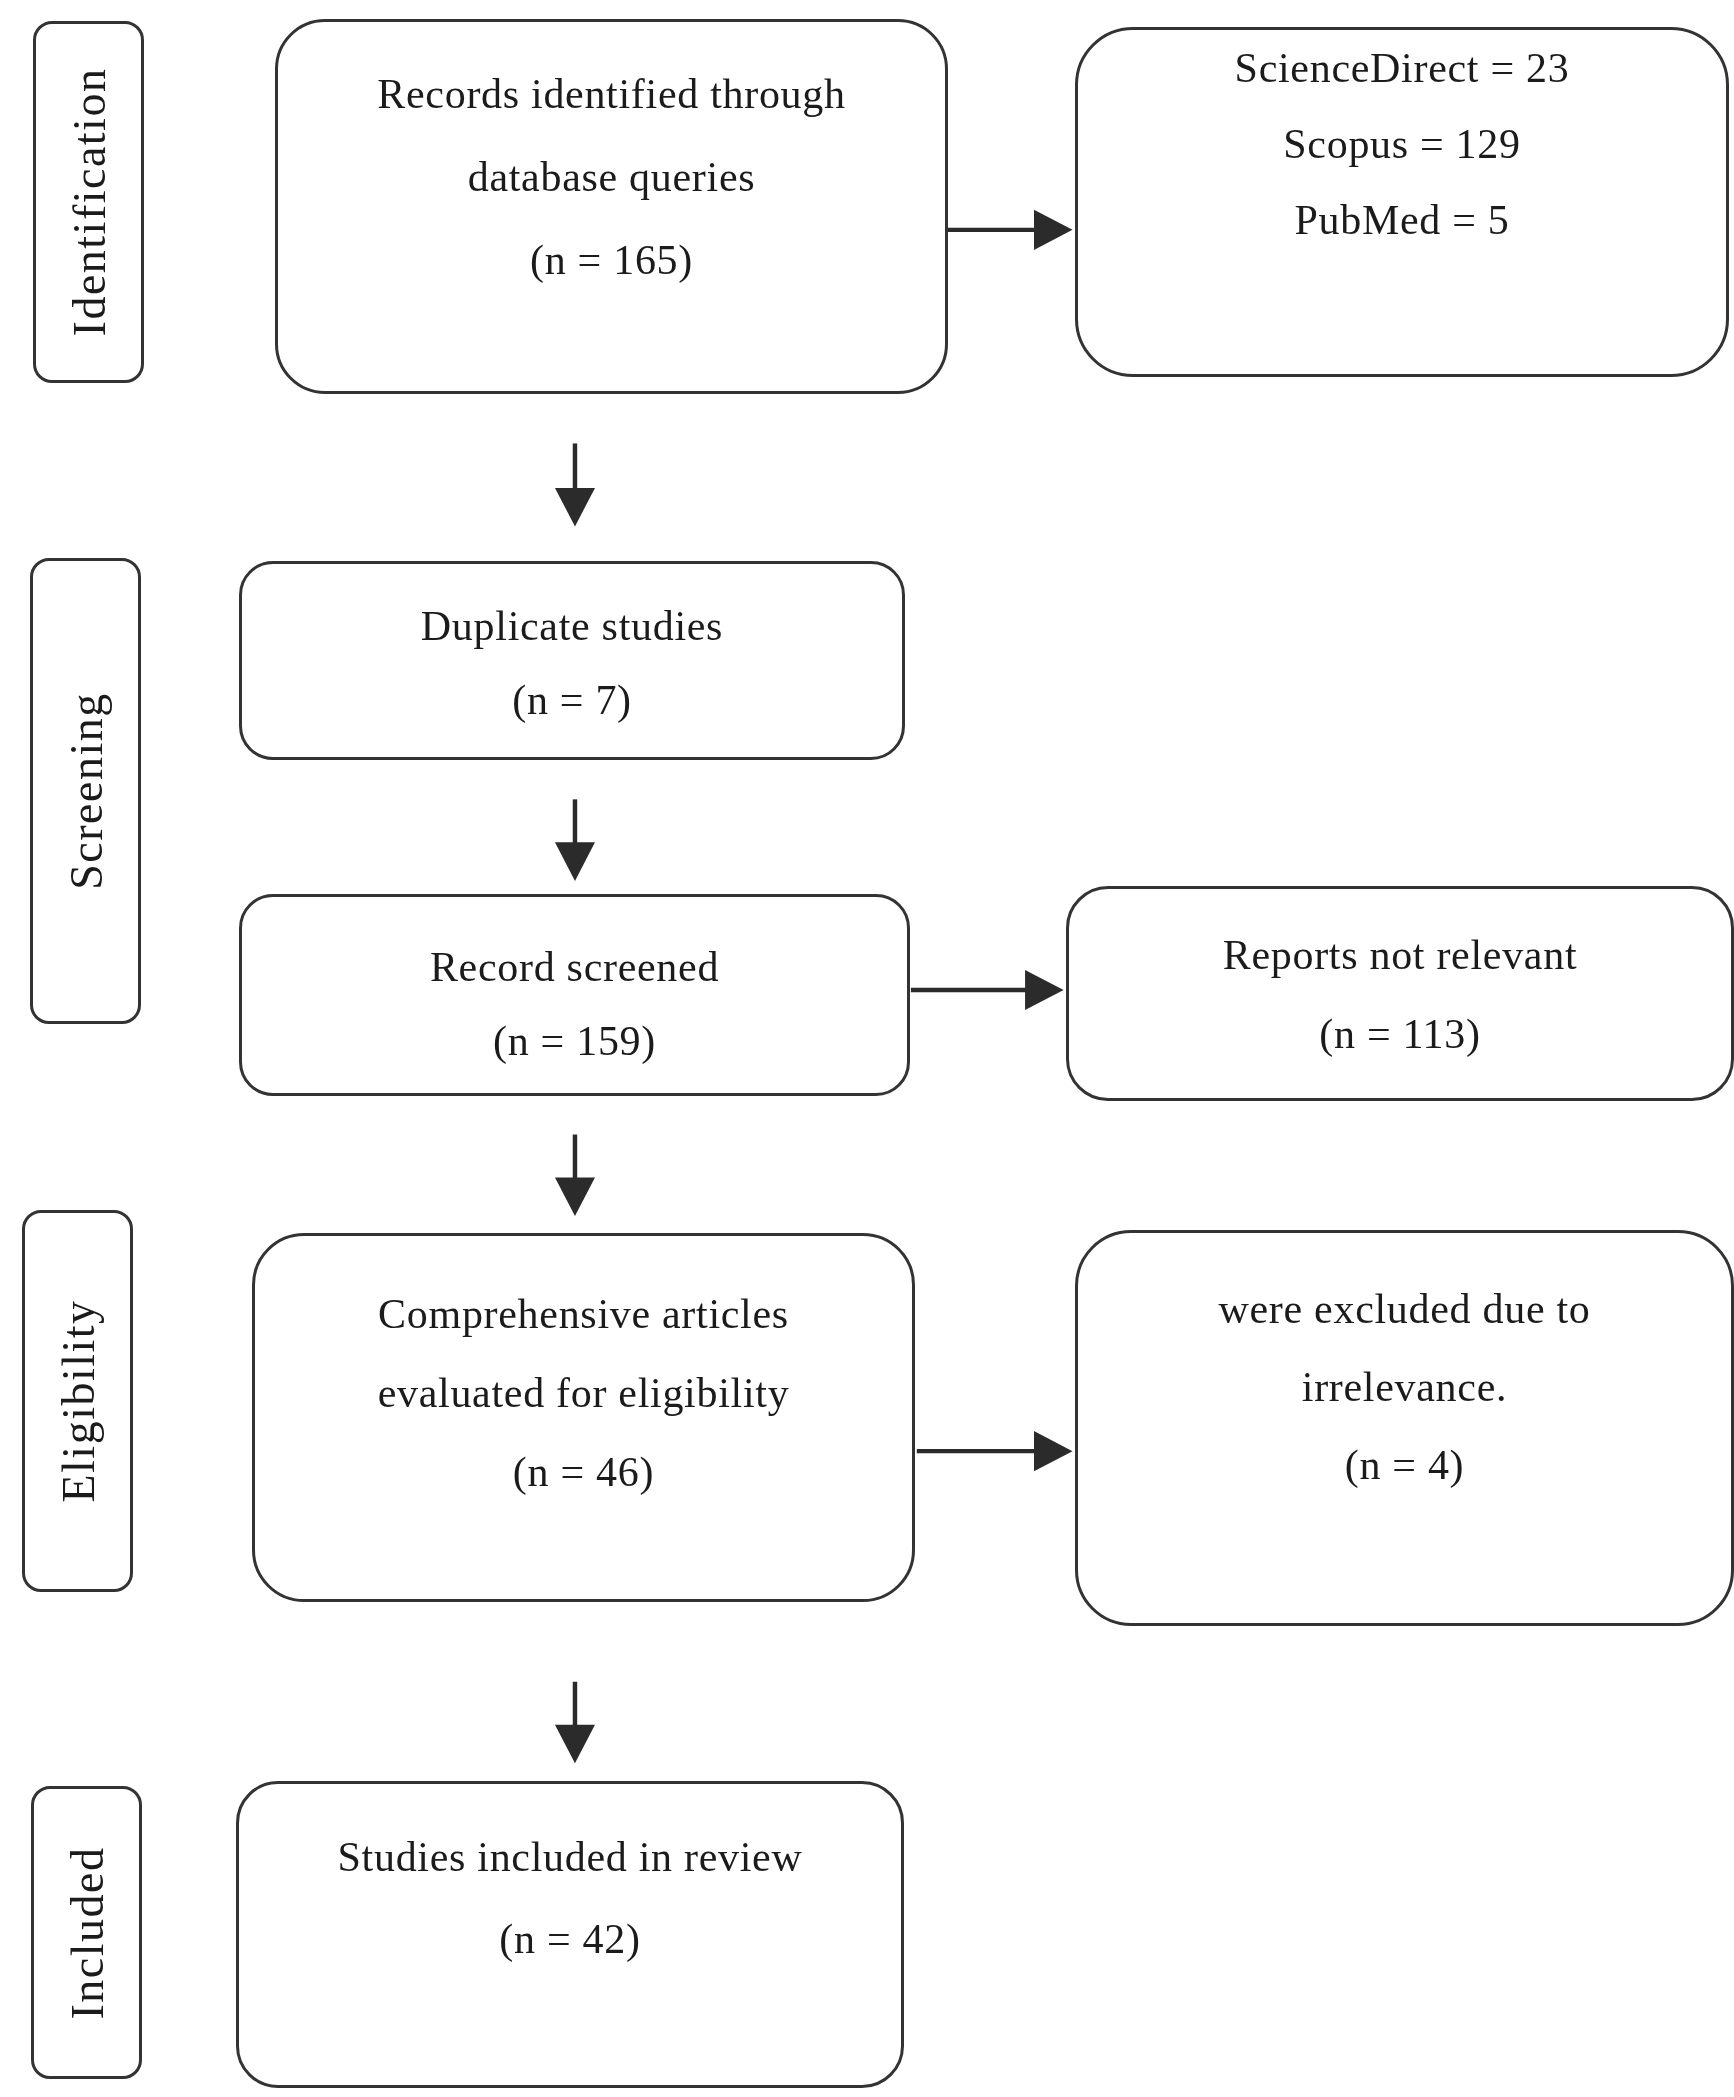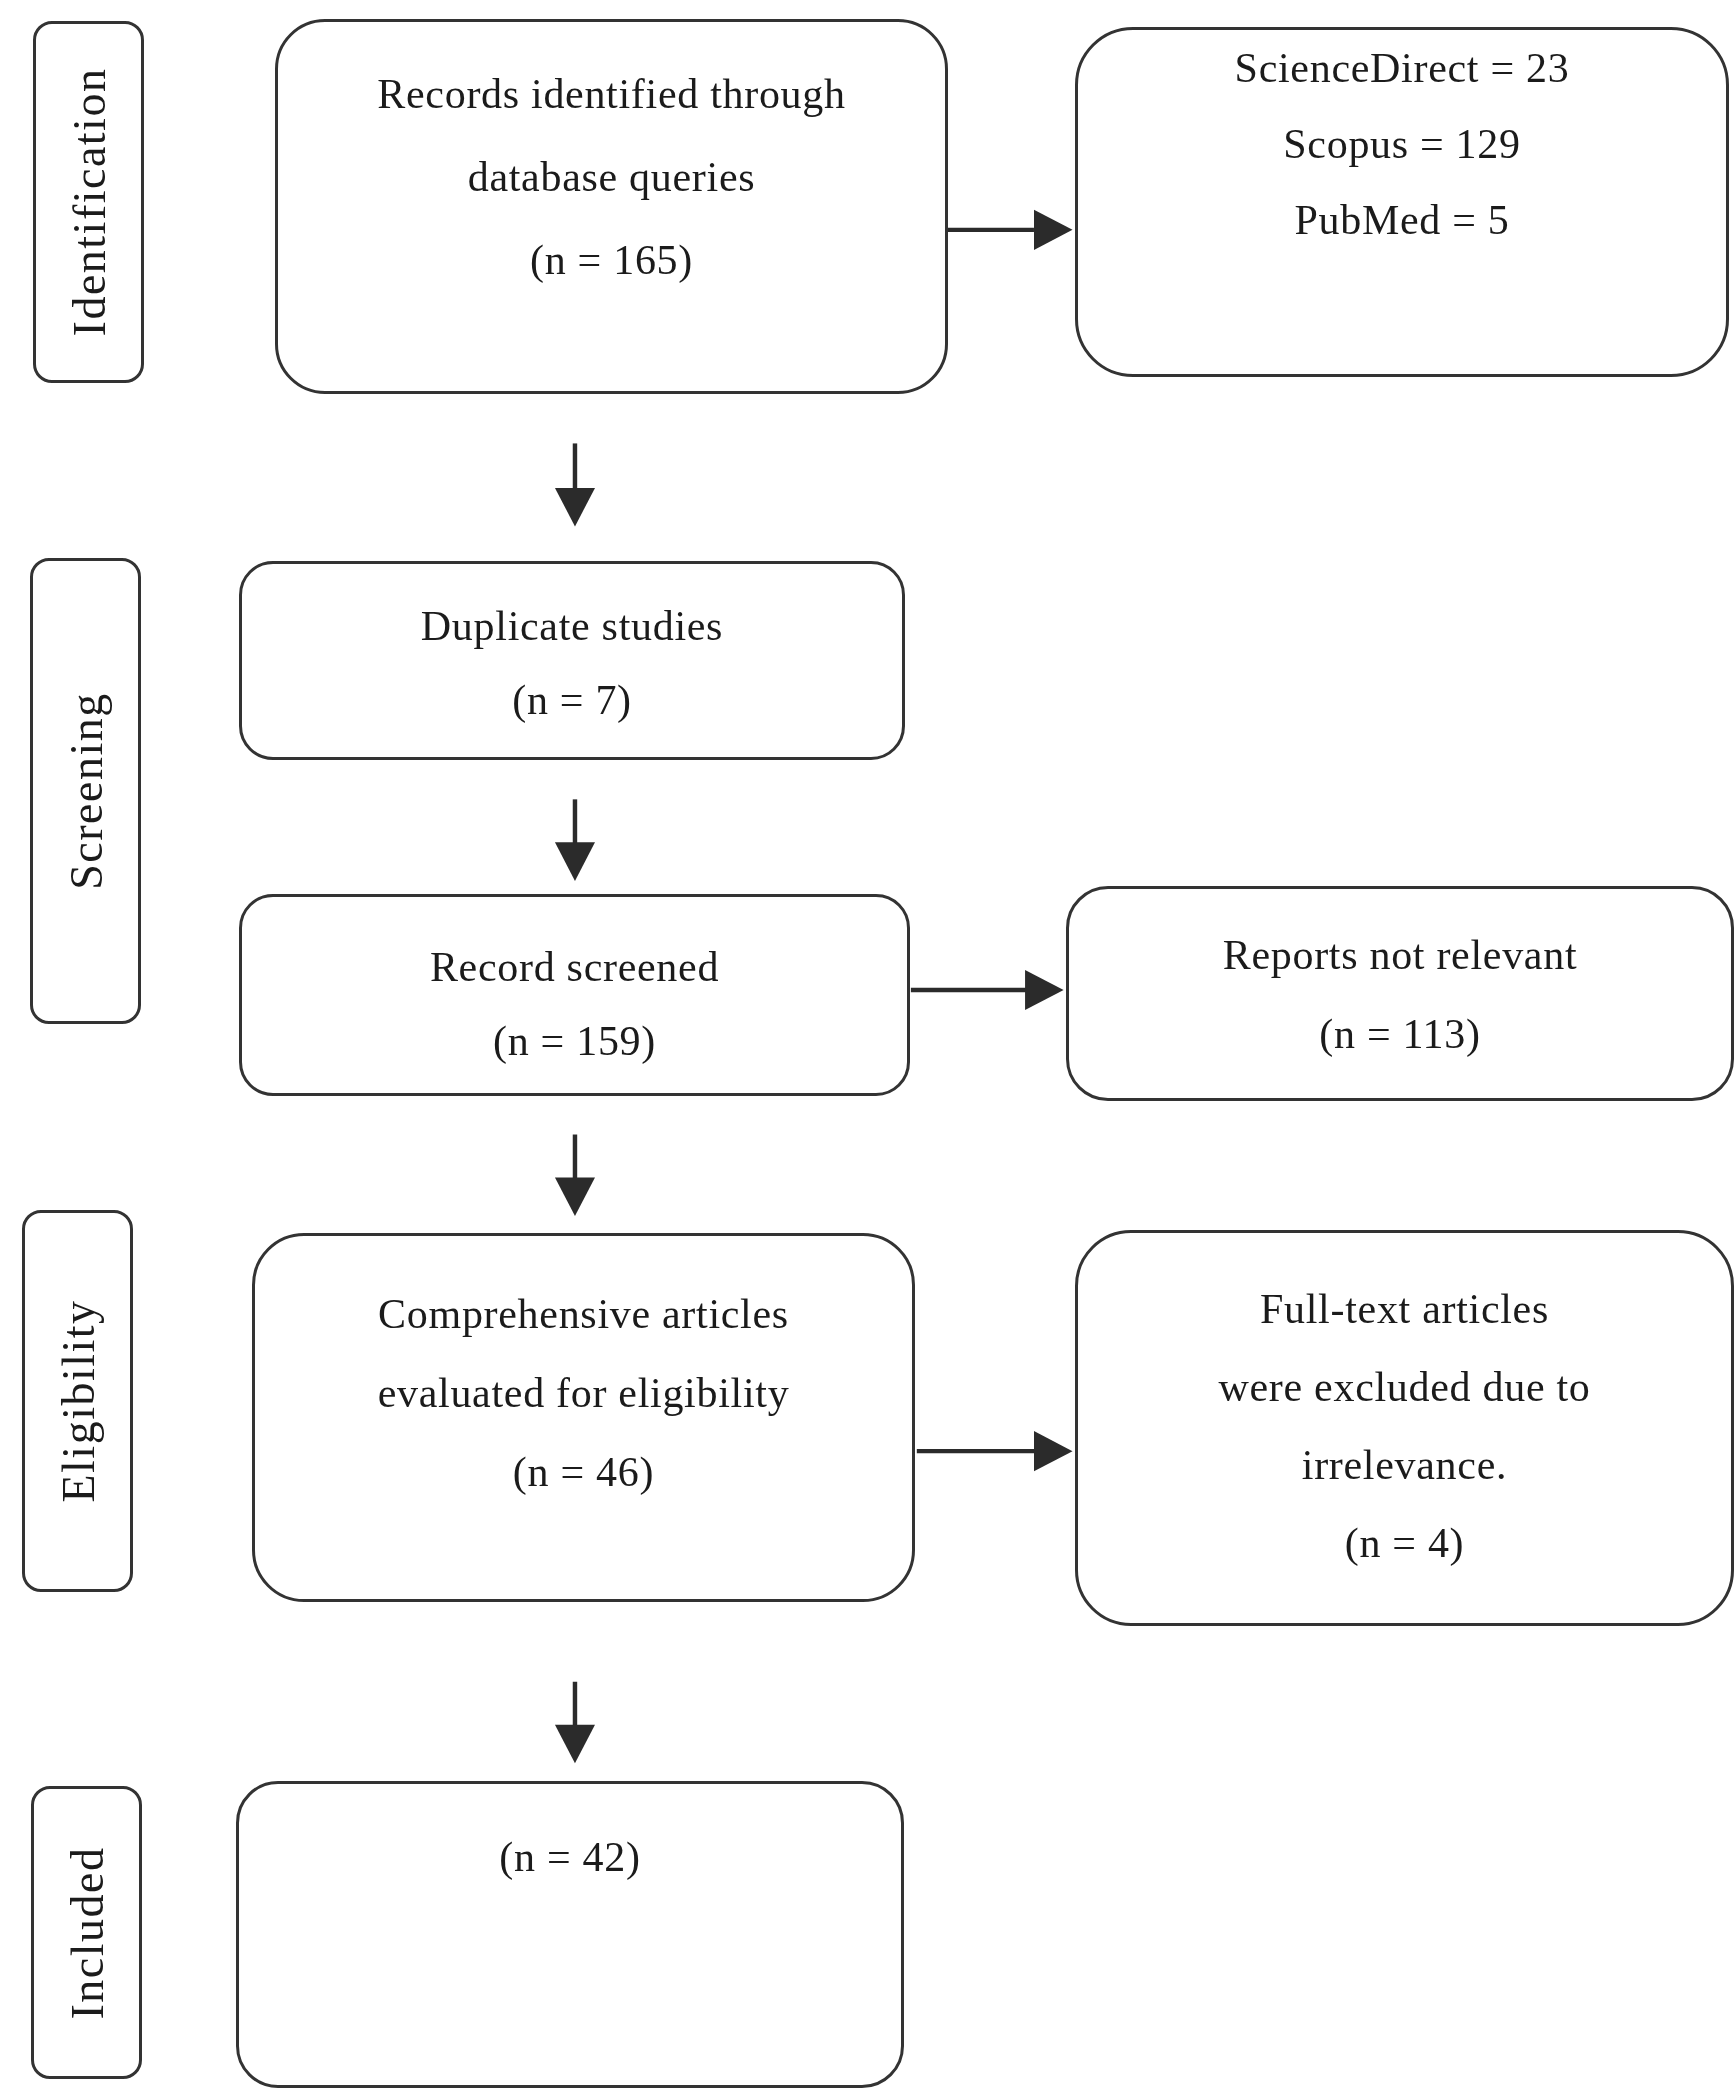--- a/index.html
+++ b/index.html
@@ -133,24 +133,24 @@
     <div class="line">(n = 113)</div>
   </div>
 
   <div class="box" style="left:252px; top:1233px; width:663px; height:369px; border-radius:52px; padding-top:39px; line-height:79px;">
     <div class="line">Comprehensive articles</div>
     <div class="line">evaluated for eligibility</div>
     <div class="line">(n = 46)</div>
   </div>
 
   <div class="box" style="left:1075px; top:1230px; width:659px; height:396px; border-radius:56px; padding-top:37px; line-height:78px;">
-    <div class="line">Full-text articles</div>
     <div class="line">were excluded due to</div>
     <div class="line">irrelevance.</div>
     <div class="line">(n = 4)</div>
   </div>
 
   <div class="box" style="left:236px; top:1781px; width:668px; height:307px; border-radius:42px; padding-top:32px; line-height:82px;">
+    <div class="line">Studies included in review</div>
     <div class="line">(n = 42)</div>
   </div>
 
 </div>
 
 
 </body></html>

